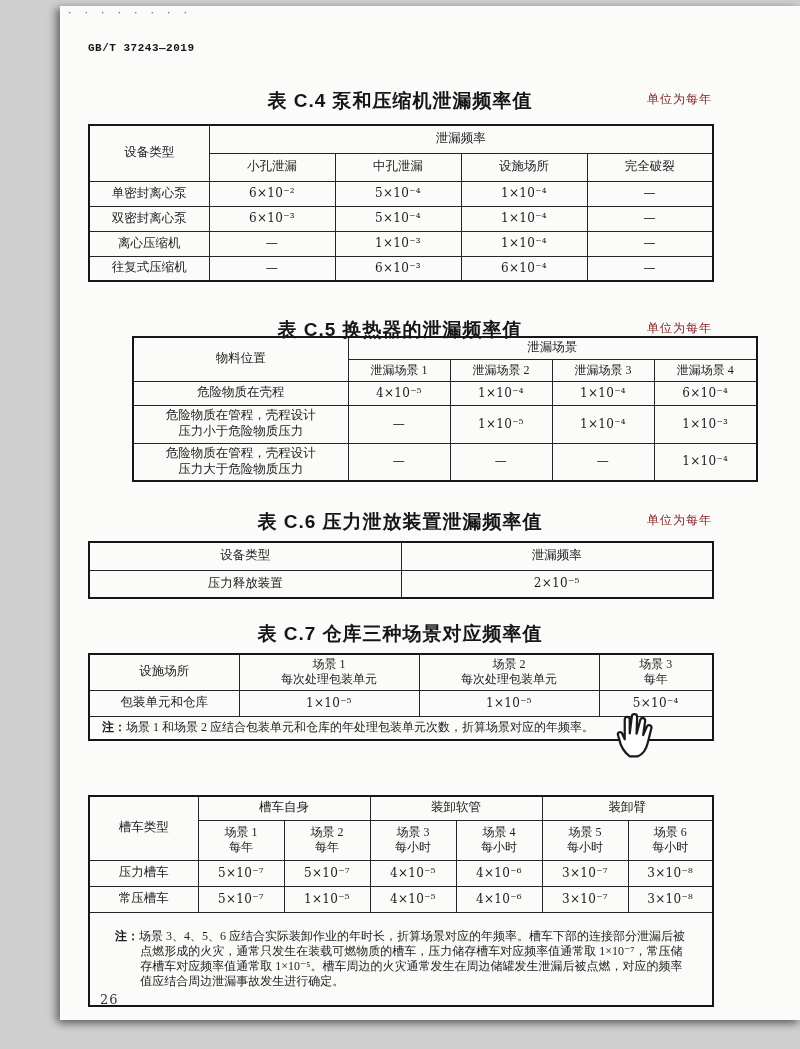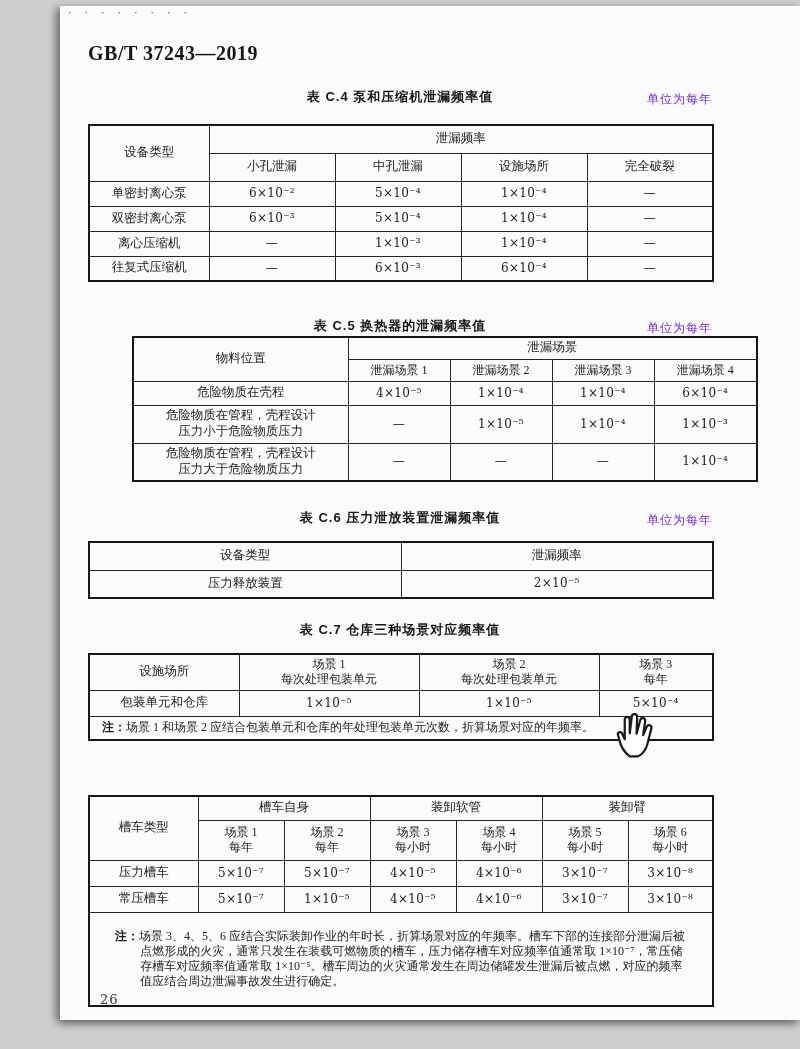--- a/index.html
+++ b/index.html
@@ -13,32 +13,32 @@
     position:absolute;left:60px;top:6px;width:740px;height:1014px;
     background:#fbfbf9;
     box-shadow:-5px 2px 8px rgba(0,0,0,.35), 0 4px 8px rgba(0,0,0,.3);
   }
   .corner-dots{
     position:absolute;left:8px;top:0px;font-size:11px;color:#5a5a5a;
     letter-spacing:13px;font-family:"DejaVu Sans",sans-serif;
   }
   .doc-code{
     position:absolute;left:28px;top:36px;
-    font-family:Liberation Serif, serif;
-    font-weight:bold;font-size:20px;letter-spacing:.5px;color:#161616;
+    font-family:Liberation Mono, monospace;
+    font-weight:bold;font-size:11px;letter-spacing:.5px;color:#161616;
   }
   .block{position:absolute;left:28px;width:624px;}
   .title-row{position:relative;height:20px;}
   .tbl-title{
-    text-align:center;font-weight:bold;font-size:13px;color:#161616;
+    text-align:center;font-weight:bold;font-size:19px;color:#161616;
     font-family:"Liberation Sans","DejaVu Sans",sans-serif;letter-spacing:1px;
   }
   .unit{
     position:absolute;right:0;top:3px;font-size:12px;font-weight:normal;
-    letter-spacing:1px;color:#6d28d9;
+    letter-spacing:1px;color:#7f1d1d;
   }
   table.tbl{
     border-collapse:collapse;width:624px;table-layout:fixed;
     font-size:12.5px;color:#1c1c1c;
     border:2px solid #161616;
   }
   table.tbl td{
     border:1px solid #242424;text-align:center;vertical-align:middle;
     padding:0;line-height:1.25;overflow:hidden;
   }

